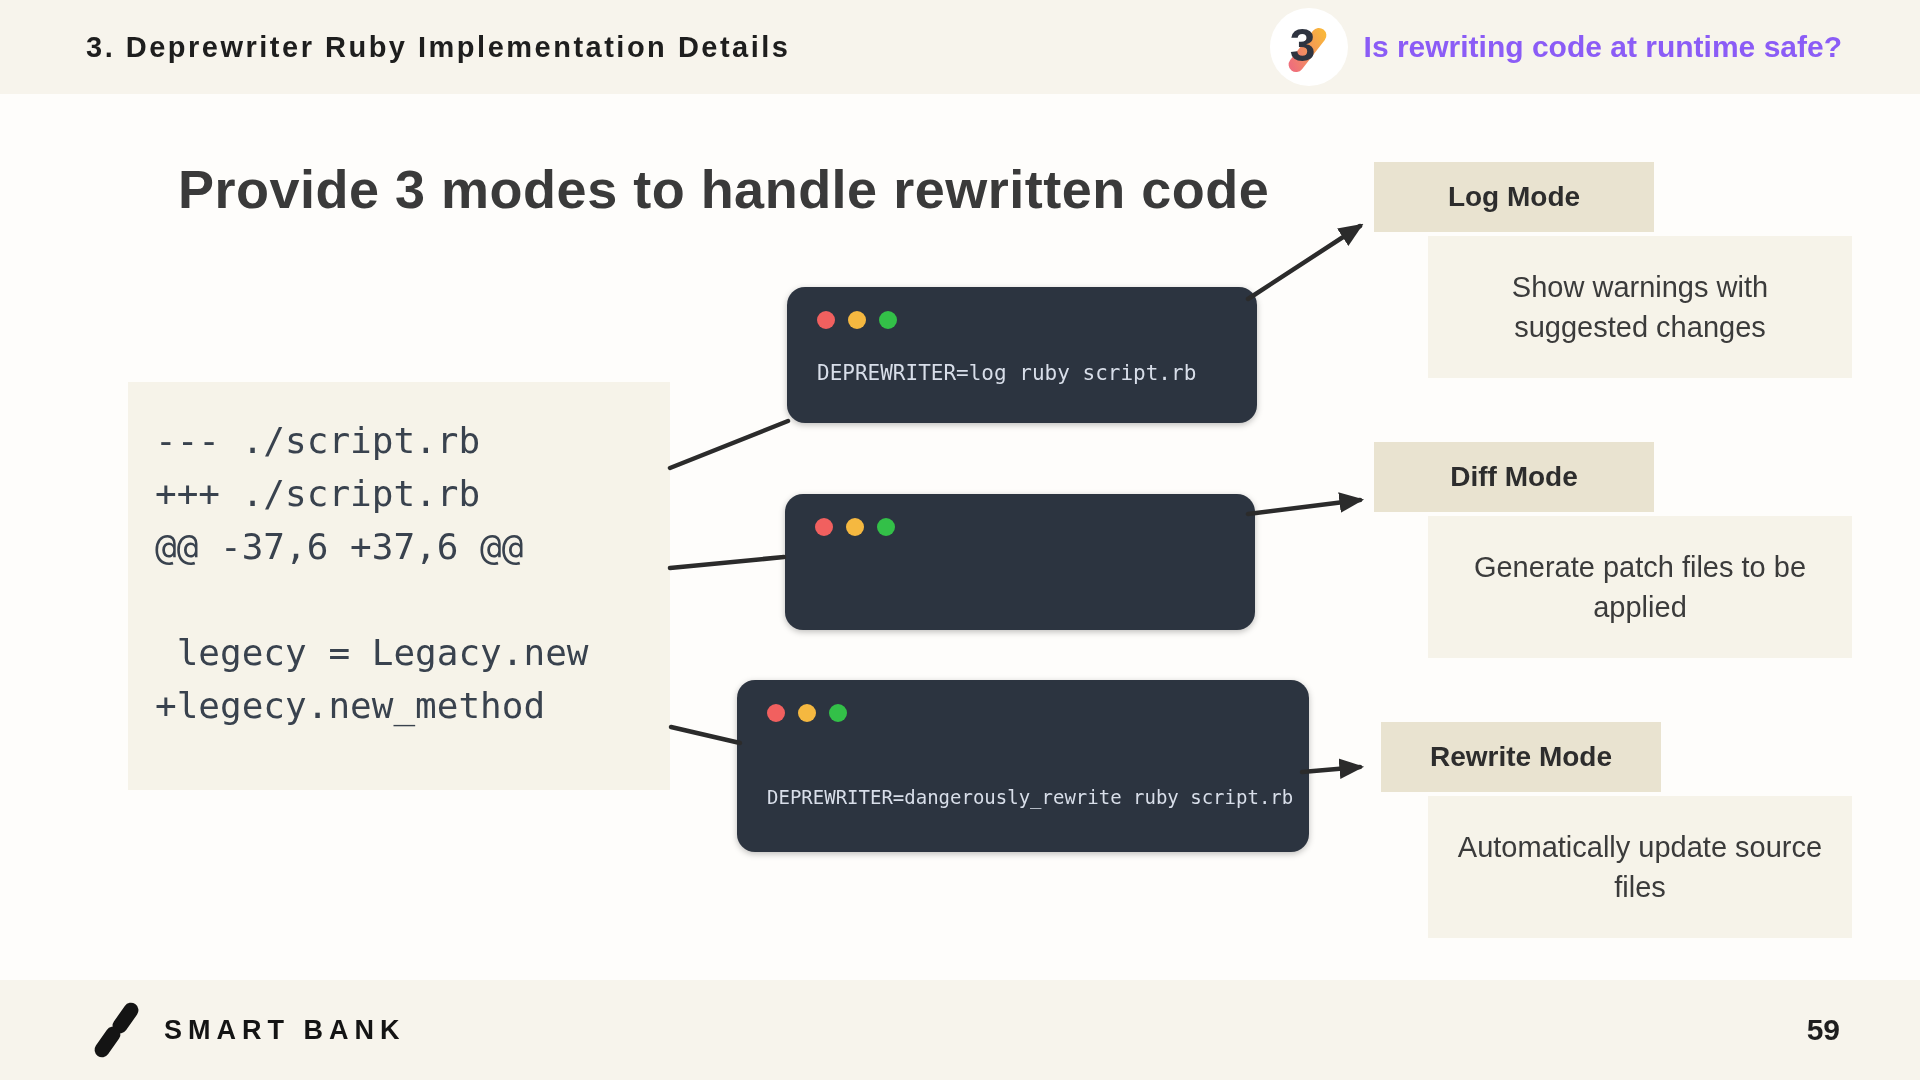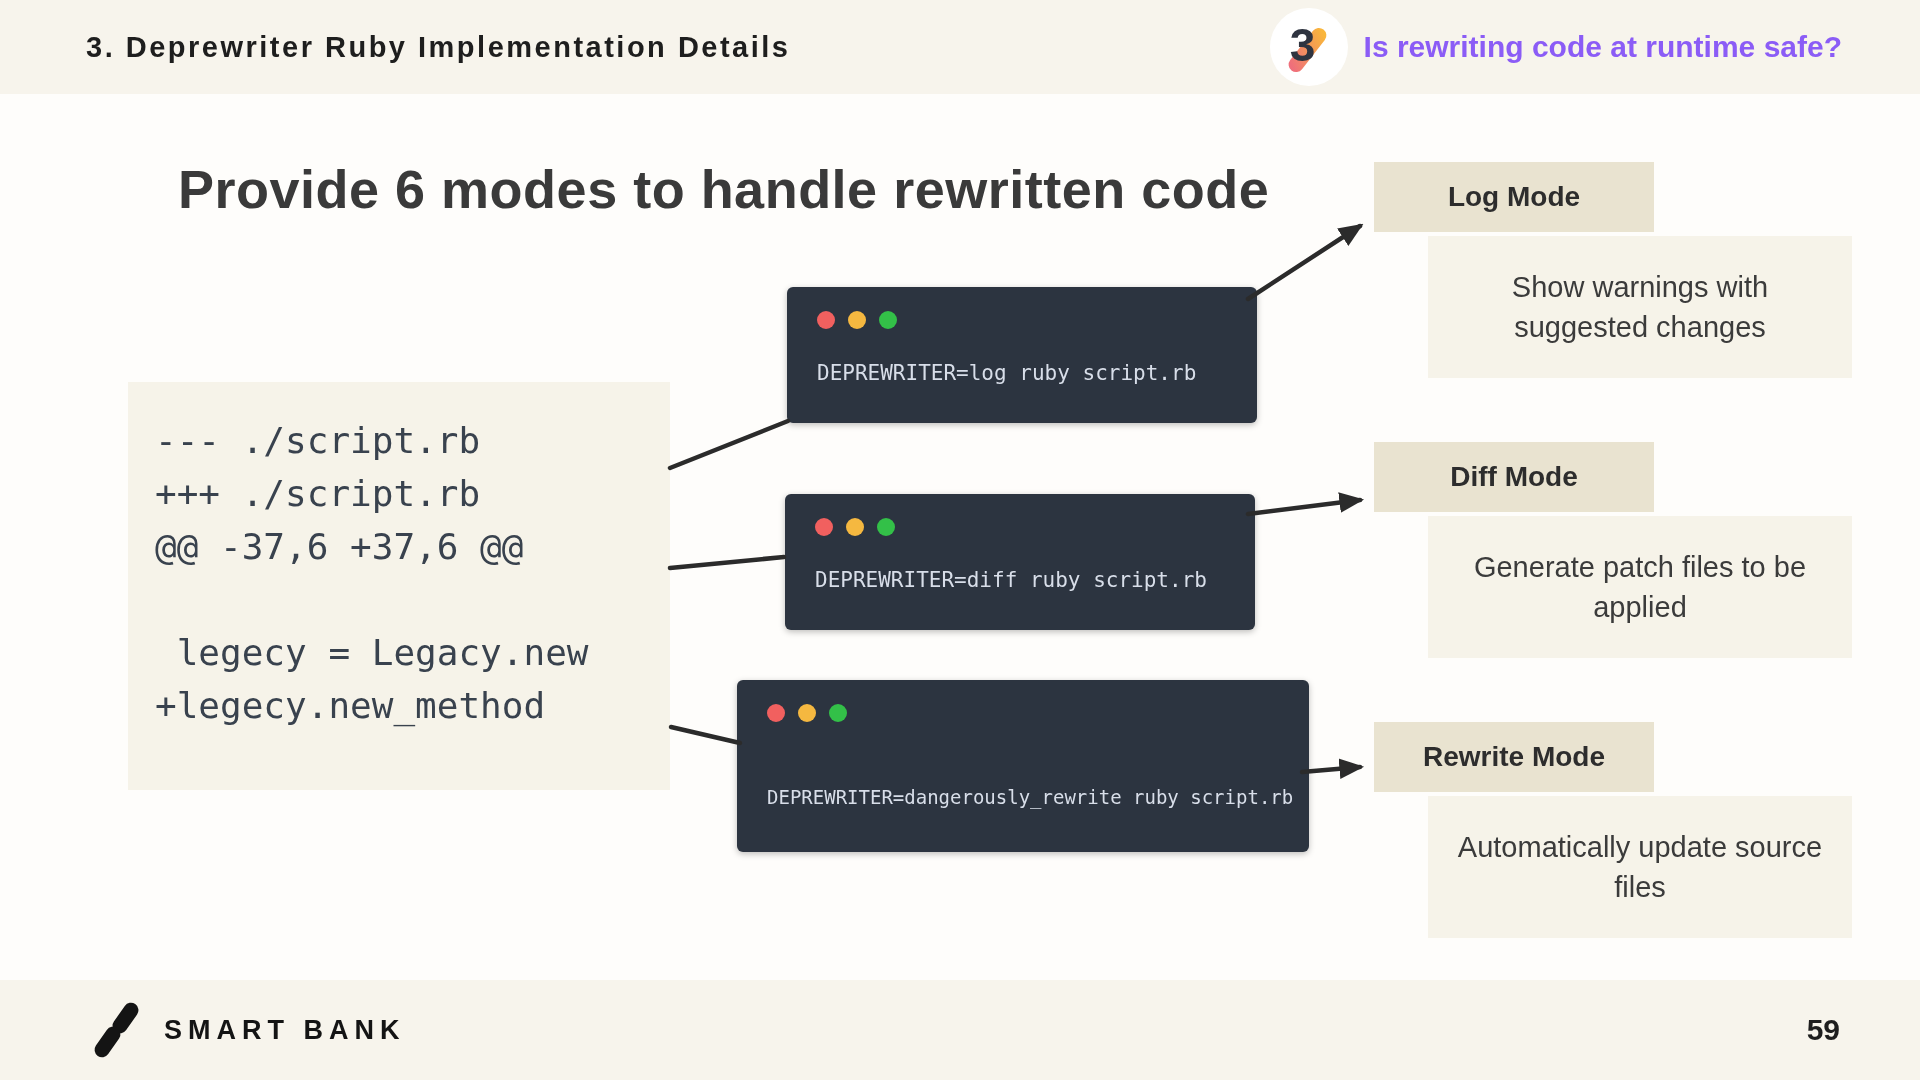--- a/index.html
+++ b/index.html
@@ -45,21 +45,21 @@
     padding:32px 0 0 27px;box-sizing:border-box;
   }
   .code-line{
     font-family:"DejaVu Sans Mono","Liberation Mono",monospace;
     font-size:36px;line-height:53px;min-height:53px;color:#39424e;
     white-space:pre;
   }
 
   
   .terminal{
-    background:#2c3440;border-radius:6px;box-shadow:0 2px 6px rgba(0,0,0,.25);
+    background:#2c3440;border-radius:18px;box-shadow:0 2px 6px rgba(0,0,0,.25);
     box-sizing:border-box;
   }
   .term-1{left:787px;top:287px;width:470px;height:136px;}
   .term-2{left:785px;top:494px;width:470px;height:136px;}
   .term-3{left:737px;top:680px;width:572px;height:172px;}
   .lights{position:absolute;left:30px;top:24px;display:flex;gap:13px;}
   .light{width:18px;height:18px;border-radius:50%;}
   .light-red{background:#f1605f;}
   .light-yellow{background:#f5b840;}
   .light-green{background:#33c048;}
@@ -78,21 +78,21 @@
     font-size:28px;font-weight:700;color:#2d2d2d;
   }
   .mode-desc{
     left:1428px;width:424px;background:#f6f3e9;
     display:flex;align-items:center;justify-content:center;text-align:center;
     font-size:29px;line-height:40px;color:#3b3b3b;padding:27px 24px;
     box-sizing:border-box;
   }
   .head-log{top:162px;}    .desc-log{top:236px;height:142px;}
   .head-diff{top:442px;}   .desc-diff{top:516px;height:142px;}
-  .head-rewrite{top:722px;}.desc-rewrite{top:796px;height:142px;}
+  .head-rewrite{top:722px;margin-left:7px;}.desc-rewrite{top:796px;height:142px;}
 
   
   svg.arrows{left:0;top:0;pointer-events:none;}
   .ln{stroke:#2b2b2b;stroke-width:4.5;fill:none;stroke-linecap:round;}
 
   
   .brand{left:92px;top:980px;height:100px;display:flex;align-items:center;gap:22px;}
   .brand-mark{position:relative;width:50px;height:58px;}
   .brand-bar{position:absolute;width:15px;height:34px;border-radius:8px;background:#141414;transform:rotate(35deg);}
   .bar-a{left:26px;top:0;}
@@ -112,21 +112,21 @@
 <div class="abs q-wrap">
   <div class="badge">
     <div class="badge-circle">
       <span class="badge-slash"></span>
       <span class="badge-num">3</span>
     </div>
   </div>
   <div class="question">Is rewriting code at runtime safe?</div>
 </div>
 
-<div class="abs main-title">Provide 6 modes to handle rewritten code</div>
+<div class="abs main-title">Provide 3 modes to handle rewritten code</div>
 
 <div class="abs diff-block">
   <div class="code-line">--- ./script.rb</div>
   <div class="code-line">+++ ./script.rb</div>
   <div class="code-line">@@ -37,6 +37,6 @@</div>
   <div class="code-line"></div>
   <div class="code-line"> legecy = Legacy.new</div>
   <div class="code-line">+legecy.new_method</div>
 </div>
 
@@ -138,21 +138,20 @@
   </div>
   <div class="term-cmd">DEPREWRITER=log ruby script.rb</div>
 </div>
 
 <div class="abs terminal term-2">
   <div class="lights">
     <span class="light light-red"></span>
     <span class="light light-yellow"></span>
     <span class="light light-green"></span>
   </div>
-  <div class="term-cmd">DEPREWRITER=diff ruby script.rb</div>
 </div>
 
 <div class="abs terminal term-3">
   <div class="lights">
     <span class="light light-red"></span>
     <span class="light light-yellow"></span>
     <span class="light light-green"></span>
   </div>
   <div class="term-cmd">DEPREWRITER=dangerously_rewrite ruby script.rb</div>
 </div>

